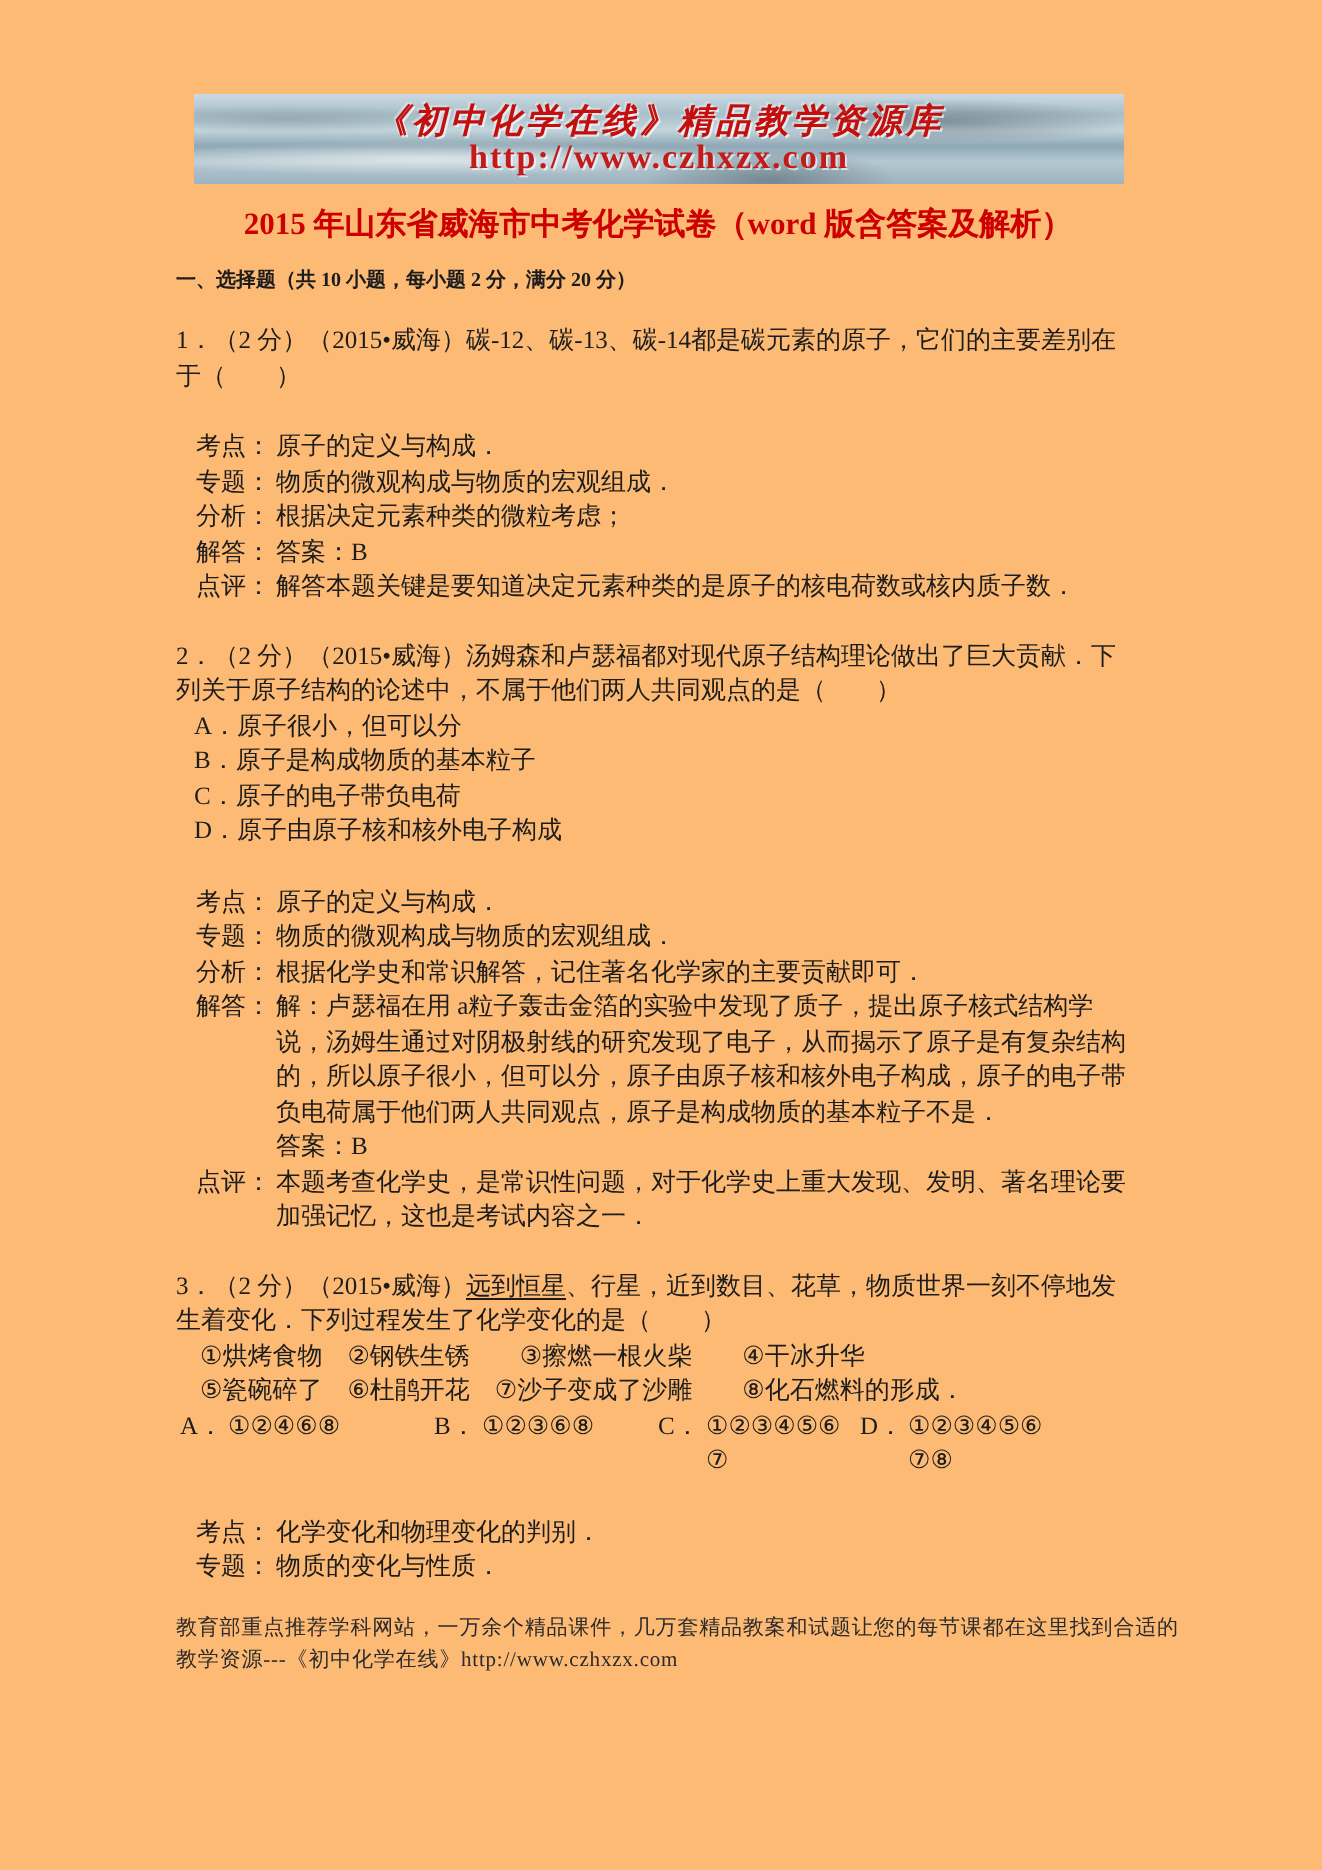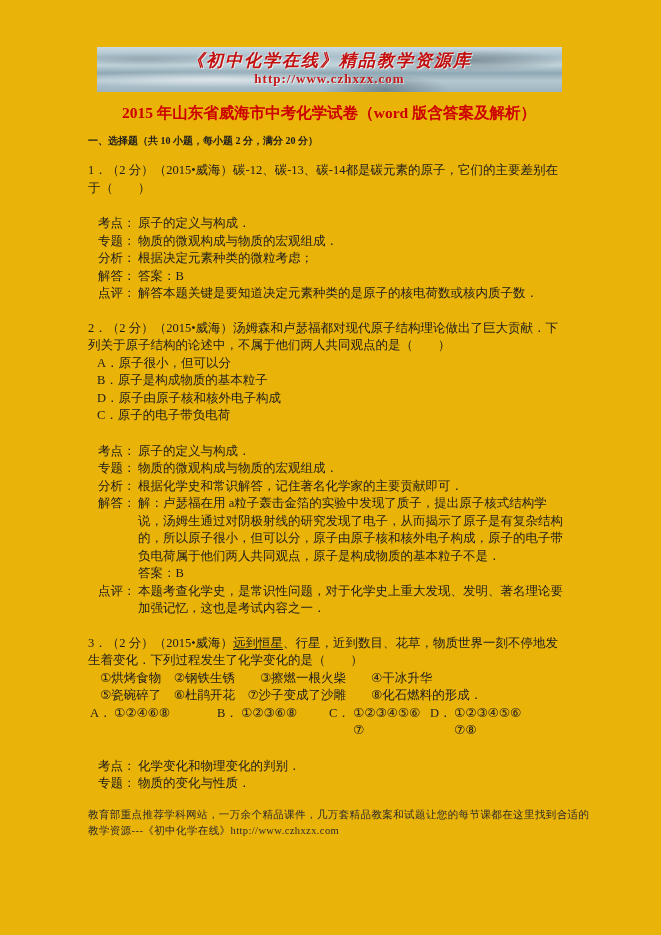--- a/index.html
+++ b/index.html
@@ -1,19 +1,19 @@
 <!DOCTYPE html>
 <html><head>
 <meta charset="utf-8">
 <style>
   html,body{margin:0;padding:0;background:#ffffff;}
   .page{
     position:relative;
     width:661px;height:935px;
-    background:#eab308;
+    background:#fdba74;
     overflow:hidden;
     font-family:"Liberation Serif","DejaVu Serif","DejaVu Sans",serif;
     color:#1c1c1c;
   }
   
   .banner{
     position:absolute;left:97px;top:47px;width:465px;height:45px;
     background:
       radial-gradient(ellipse 140px 16px at 80% 30%, rgba(92,106,116,.60), rgba(92,106,116,0) 70%),
       radial-gradient(ellipse 120px 10px at 10% 28%, rgba(120,138,148,.45), rgba(120,138,148,0) 70%),
@@ -23,21 +23,21 @@
     text-align:center;
   }
   .banner-line1{
     padding-top:4px;
     font-size:17px;font-weight:bold;font-style:italic;
     color:#c40f0f;letter-spacing:2px;line-height:20px;
     text-shadow:1px 1px 0 rgba(255,255,255,.65), -1px -1px 0 rgba(255,255,255,.35);
     white-space:nowrap;
   }
   .banner-line2{
-    font-size:13px;font-weight:bold;
+    font-size:17px;font-weight:bold;
     color:#c41a1a;letter-spacing:1px;line-height:15px;
     text-shadow:1px 1px 0 rgba(255,255,255,.6);
     white-space:nowrap;
     text-align:center;
   }
   
   .doc{
     position:absolute;left:88px;top:99px;width:482px;
     font-size:12.5px;line-height:17.5px;
   }
@@ -130,22 +130,22 @@
                 <p>解答本题关键是要知道决定元素种类的是原子的核电荷数或核内质子数．</p>
               </div>
             </div>
           </div>
         </div>
         <div class="question">
           <div class="stem">2．（2 分）（2015•威海）汤姆森和卢瑟福都对现代原子结构理论做出了巨大贡献．下列关于原子结构的论述中，不属于他们两人共同观点的是（　　）</div>
           <div class="opt-stack">
             <div>A．原子很小，但可以分</div>
             <div>B．原子是构成物质的基本粒子</div>
+            <div>C．原子的电子带负电荷</div>
             <div>D．原子由原子核和核外电子构成</div>
-            <div>C．原子的电子带负电荷</div>
           </div>
           <div class="qa">
             <div class="qa-row">
               <span class="qa-label">考点：</span>
               <div class="qa-content">
                 <p>原子的定义与构成．</p>
               </div>
             </div>
             <div class="qa-row">
               <span class="qa-label">专题：</span>

